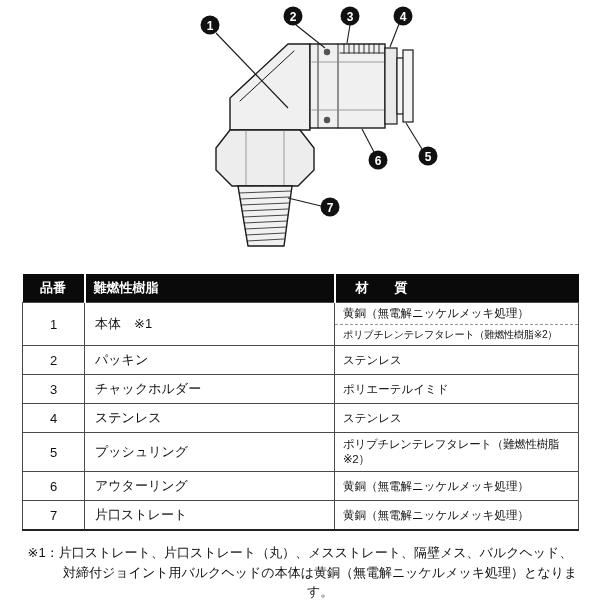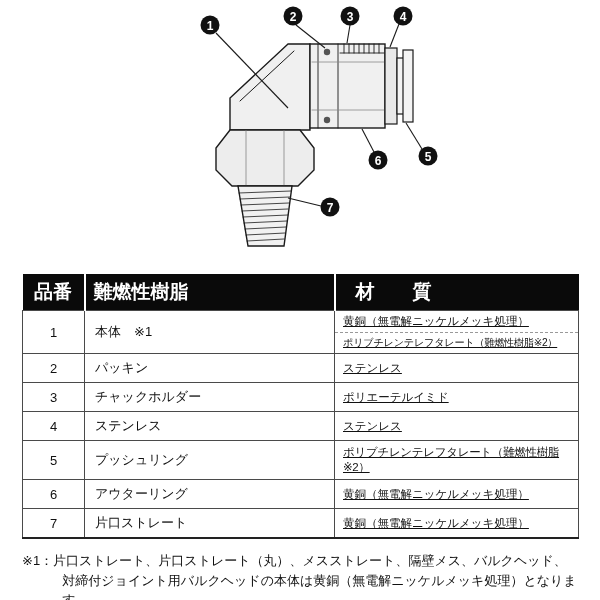--- a/index.html
+++ b/index.html
@@ -27,21 +27,21 @@
     width: 556px;
     margin: 8px 22px 0 22px;
     border-bottom: 2px solid #222;
   }
   table.parts-table col.c-no   { width: 62px; }
   table.parts-table col.c-name { width: 250px; }
   table.parts-table col.c-mat  { width: 244px; }
   table.parts-table th {
     background: #0a0a0a;
     color: #ffffff;
-    font-size: 19px;
+    font-size: 13px;
     font-weight: bold;
     text-align: left;
     padding: 5px 8px;
     height: 17px;
     border-right: 2px solid #ffffff;
   }
   table.parts-table th:last-child { border-right: none; padding-left: 20px; }
   table.parts-table th.h-no { text-align: center; padding: 5px 2px; }
   table.parts-table td {
     border: 1px solid #4a4a4a;
@@ -49,37 +49,37 @@
     padding: 5px 10px;
     vertical-align: middle;
   }
   table.parts-table td.no {
     text-align: center;
     padding: 5px 0;
   }
   table.parts-table td.mat {
     font-size: 11.5px;
     padding: 4px 8px;
-    text-decoration: underline;
   }
   table.parts-table td.mat-multi { padding: 0; }
   .mat-line  { padding: 3px 8px; font-size: 11.5px; }
   .mat-line.small { font-size: 10.2px; letter-spacing: -0.3px; }
   .mat-line.dashed-top { border-top: 1px dashed #999; }
   td.mat.small-txt { font-size: 10.2px; letter-spacing: -0.3px; }
   
   .notes {
     margin: 12px 22px 0 22px;
     font-size: 13px;
     line-height: 1.5;
   }
   .note {
     margin: 0 0 3px 0;
     padding-left: 3.1em;
     text-indent: -3.1em;
+    text-align: center;
   }
   .callout-num {
     font-family: "Liberation Sans", "DejaVu Sans", sans-serif;
     font-weight: bold;
   }
 </style>
 </head>
 <body>
 
 <div class="page">

